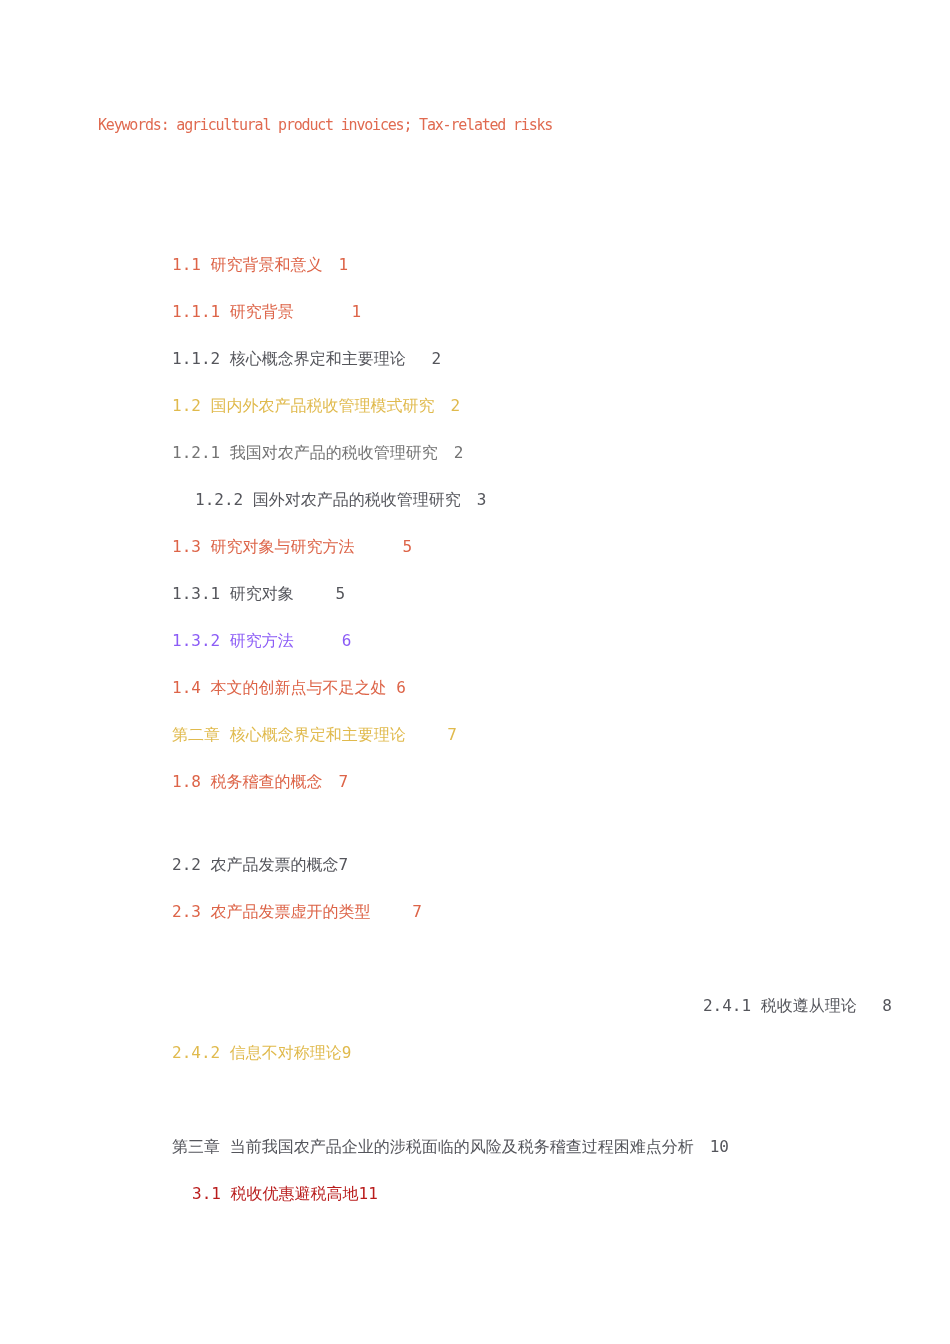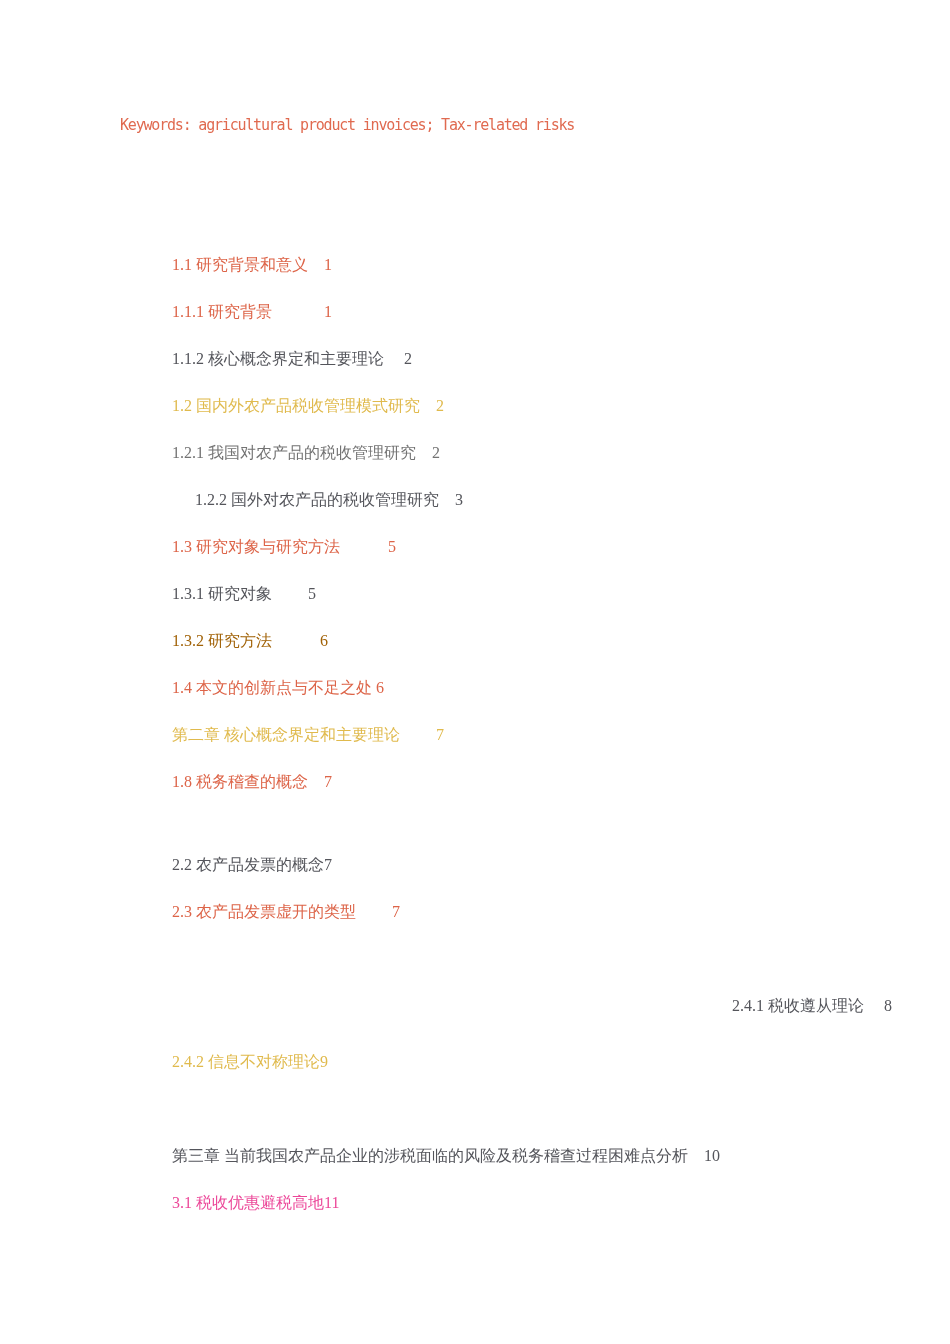--- a/index.html
+++ b/index.html
@@ -14,33 +14,32 @@
     overflow: hidden;
     font-family: "DejaVu Sans Mono", "Liberation Mono", monospace;
   }
   .page {
     position: absolute;
     inset: 0;
     background: #ffffff;
   }
   .keywords-line {
     position: absolute;
-    left: 120px;
+    left: 98px;
     top: 115px;
     font-size: 15px;
     line-height: 20px;
     letter-spacing: -1.2px;
     white-space: pre;
   }
   .toc {
     position: absolute;
     left: 172px;
     top: 255px;
     width: 720px;
-    font-family: Liberation Serif, serif;
   }
   .toc-row {
     height: 47px;
     font-size: 16px;
     line-height: 19px;
     white-space: pre;
   }
   .toc-row span {
     white-space: pre;
   }
@@ -63,38 +62,38 @@
     <div class="toc-row" style="color: rgb(224, 186, 77);"><span>1.2 国内外农产品税收管理模式研究　</span><span>2</span></div>
 
     <div class="toc-row" style="color: #737373;"><span>1.2.1 我国对农产品的税收管理研究　</span><span>2</span></div>
 
     <div class="toc-row" style="color: rgb(84, 85, 91); margin-left: 23px;"><span>1.2.2 国外对农产品的税收管理研究　</span><span>3</span></div>
 
     <div class="toc-row" style="color: rgb(221, 100, 72);"><span>1.3 研究对象与研究方法　　　</span><span>5</span></div>
 
     <div class="toc-row" style="color: rgb(84, 85, 91);"><span>1.3.1 研究对象　　 </span><span>5</span></div>
 
-    <div class="toc-row" style="color: #a16207;"><span>1.3.2 研究方法　　　</span><span>6</span></div>
+    <div class="toc-row" style="color: #8b5cf6;"><span>1.3.2 研究方法　　　</span><span>6</span></div>
 
     <div class="toc-row" style="color: rgb(221, 100, 72);"><span>1.4 本文的创新点与不足之处 </span><span>6</span></div>
 
     <div class="toc-row" style="color: rgb(224, 186, 77);"><span>第二章 核心概念界定和主要理论　　 </span><span>7</span></div>
 
     <div class="toc-row" style="color: rgb(221, 100, 72);"><span>1.8 税务稽查的概念　</span><span>7</span></div>
 
     <div class="toc-row" style="color: rgb(84, 85, 91); margin-top: 36px;"><span>2.2 农产品发票的概念</span><span>7</span></div>
 
     <div class="toc-row" style="color: rgb(221, 100, 72);"><span>2.3 农产品发票虚开的类型　　 </span><span>7</span></div>
 
     <div class="toc-row"><span></span><span></span></div>
 
     <div class="toc-row" style="color: rgb(84, 85, 91); text-align: right;"><span>2.4.1 税收遵从理论　 </span><span>8</span></div>
 
-    <div class="toc-row" style="color: rgb(224, 186, 77); margin-top: 9px;"><span>2.4.2 信息不对称理论</span><span>9</span></div>
+    <div class="toc-row" style="color: rgb(224, 186, 77);"><span>2.4.2 信息不对称理论</span><span>9</span></div>
 
     <div class="toc-row"><span></span><span></span></div>
 
     <div class="toc-row" style="color: rgb(84, 85, 91);"><span>第三章 当前我国农产品企业的涉税面临的风险及税务稽查过程困难点分析　</span><span>10</span></div>
 
-    <div class="toc-row" style="color: #ec4899;"><span>3.1 税收优惠避税高地</span><span>11</span></div>
+    <div class="toc-row" style="color: #b91c1c; margin-left: 20px;"><span>3.1 税收优惠避税高地</span><span>11</span></div>
 
   </div>
 </div>
 
 </body></html>

